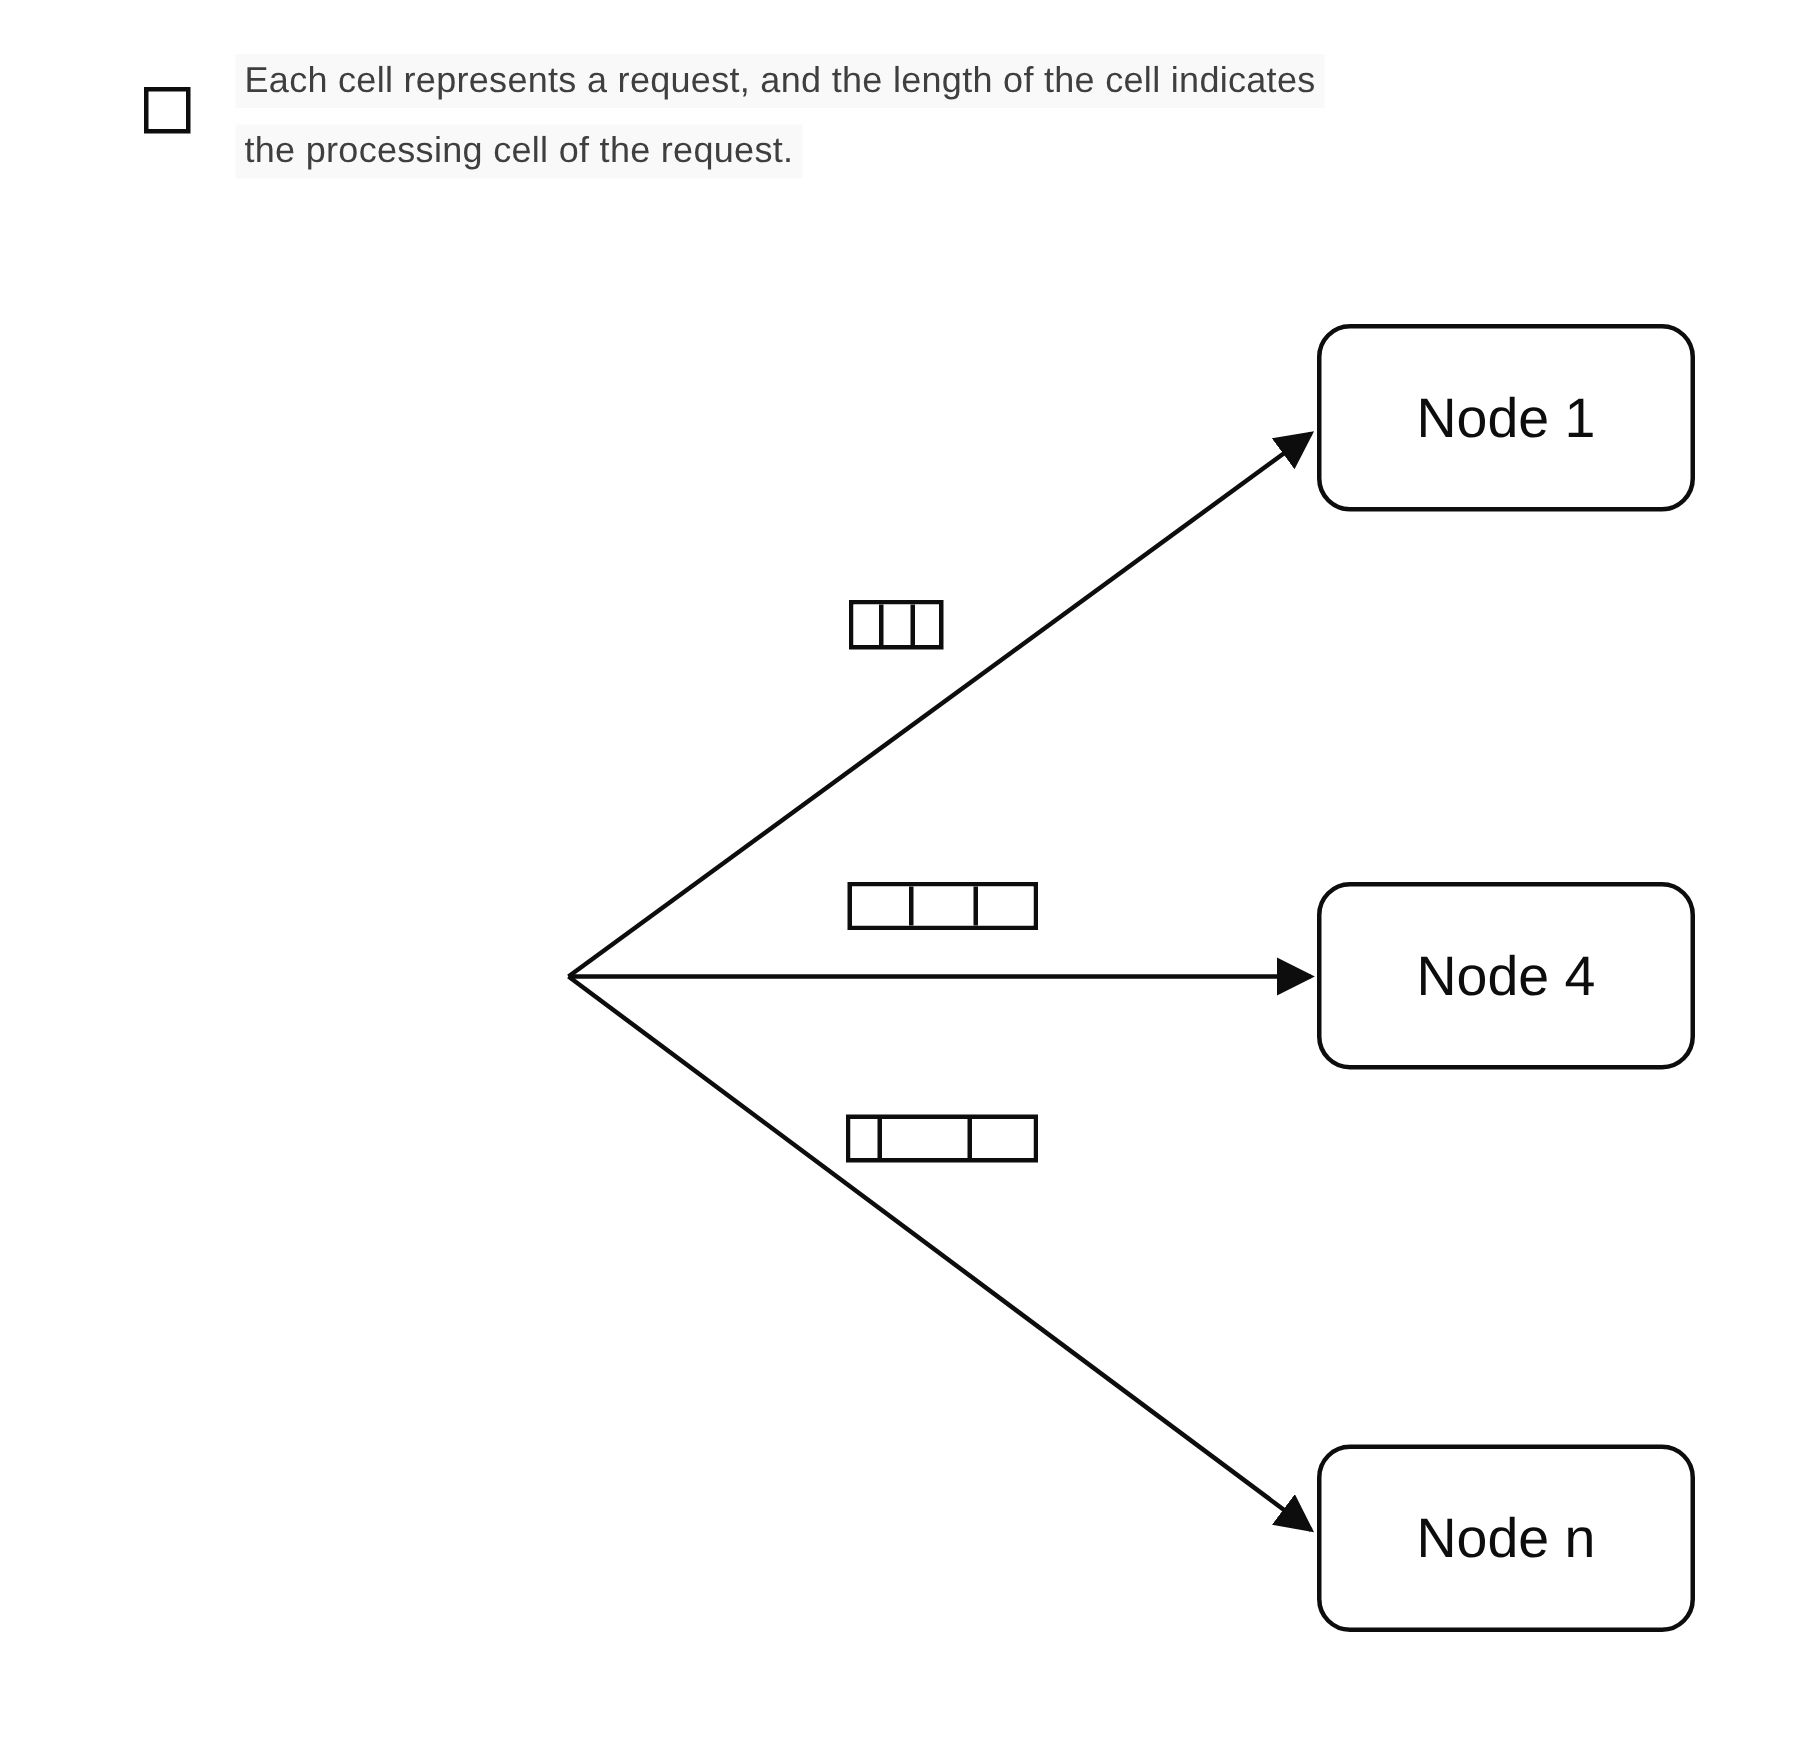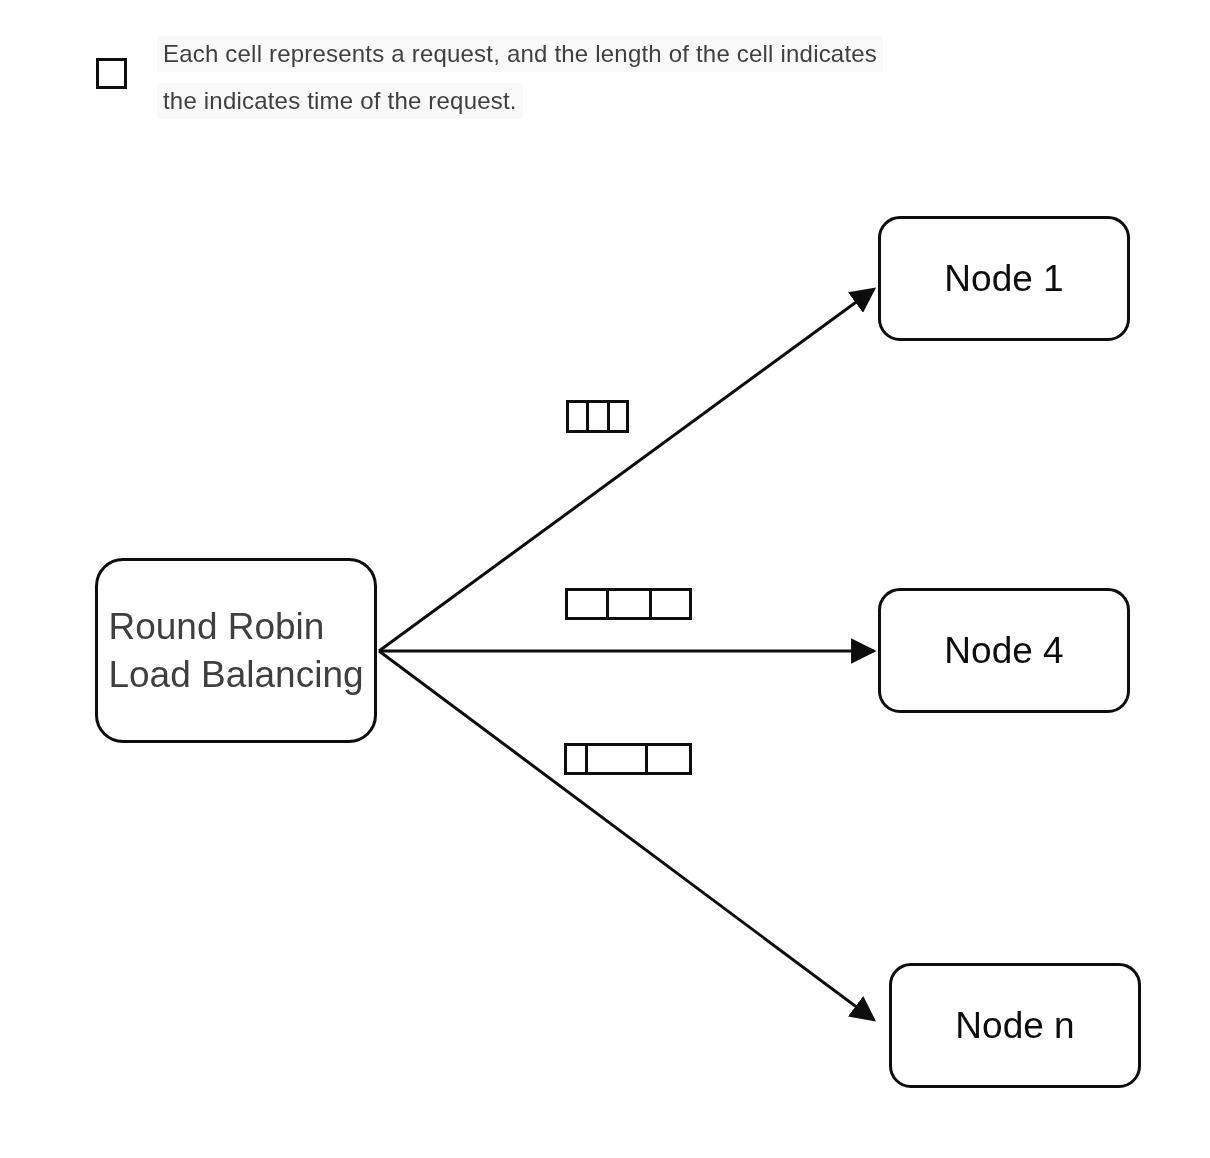--- a/index.html
+++ b/index.html
@@ -45,21 +45,21 @@
   .balancer{
     left:95px;top:558px;width:282px;height:185px;border-radius:28px;
     font-size:37px;line-height:48px;color:var(--muted);
   }
   .node{
     width:252px;height:125px;border-radius:22px;left:878px;
     font-size:37px;color:var(--ink);
   }
   .node-1{top:216px;}
   .node-2{top:588px;}
-  .node-n{top:963px;margin-left:11px;}
+  .node-n{top:963px;}
 
   
   .cell-group{
     position:absolute;display:flex;background:#fff;
     border:3px solid var(--ink);
   }
   .cg-1{left:566px;top:400px;width:63px;height:33px;}
   .cg-2{left:565px;top:588px;width:127px;height:32px;}
   .cg-3{left:564px;top:743px;width:128px;height:32px;}
   .cell{flex-basis:0;background:#fff;}
@@ -69,21 +69,21 @@
 <body>
 
 <div class="canvas">
 
   <div class="legend-square"></div>
   <div class="legend-text">
     <div class="legend-line">
       <span>Each cell represents a request, and the length of the cell indicates</span>
     </div>
     <div class="legend-line">
-      <span>the indicates time of the request.</span>
+      <span>the processing cell of the request.</span>
     </div>
   </div>
 
   <svg class="arrows" viewBox="0 0 1210 1158">
     <defs>
       <marker id="ah" viewBox="0 0 10 10" refX="9" refY="5" markerWidth="8.5" markerHeight="8.5" markerUnits="strokeWidth" orient="auto">
         <path class="arrowhead" d="M0,0 L10,5 L0,10 z"></path>
       </marker>
     </defs>
     <line class="arrow-line" x1="379" y1="651" x2="874" y2="289" marker-end="url(#ah)"></line>
@@ -100,26 +100,20 @@
       <div class="cell" style="flex-grow: 42;"></div>
       <div class="cell" style="flex-grow: 44;"></div>
       <div class="cell" style="flex-grow: 41;"></div>
     </div>
   <div class="cell-group cg-3">
       <div class="cell" style="flex-grow: 20;"></div>
       <div class="cell" style="flex-grow: 63;"></div>
       <div class="cell" style="flex-grow: 45;"></div>
     </div>
 
-  <div class="shape balancer">
-    <div>
-      <div>Round Robin</div>
-      <div>Load Balancing</div>
-    </div>
-  </div>
 
   <div class="shape node node-1">
     <span>Node 1</span>
   </div>
   <div class="shape node node-2">
     <span>Node 4</span>
   </div>
   <div class="shape node node-n">
     <span>Node n</span>
   </div>

